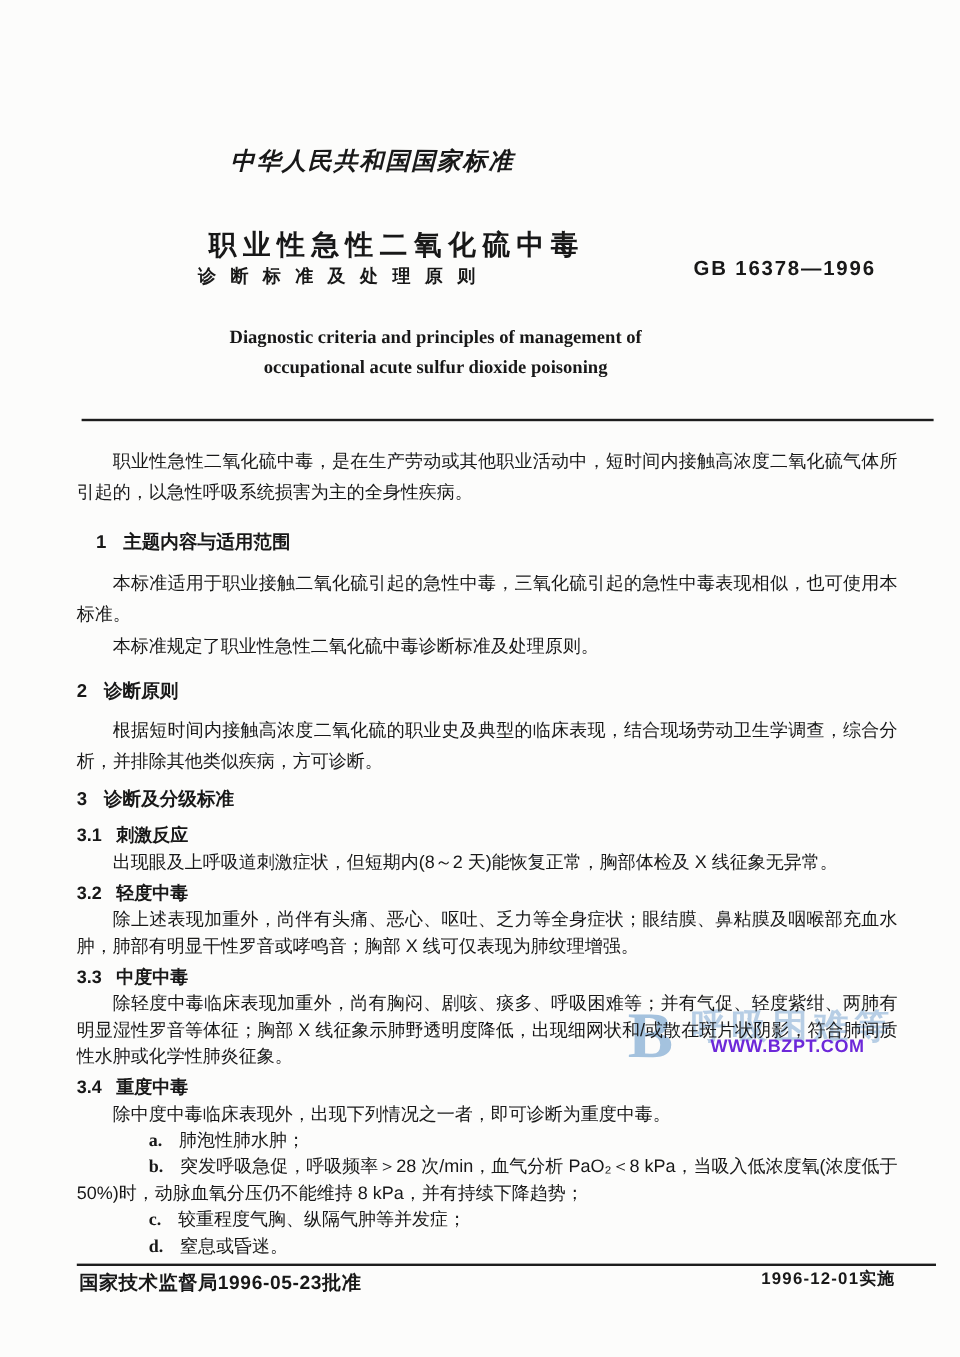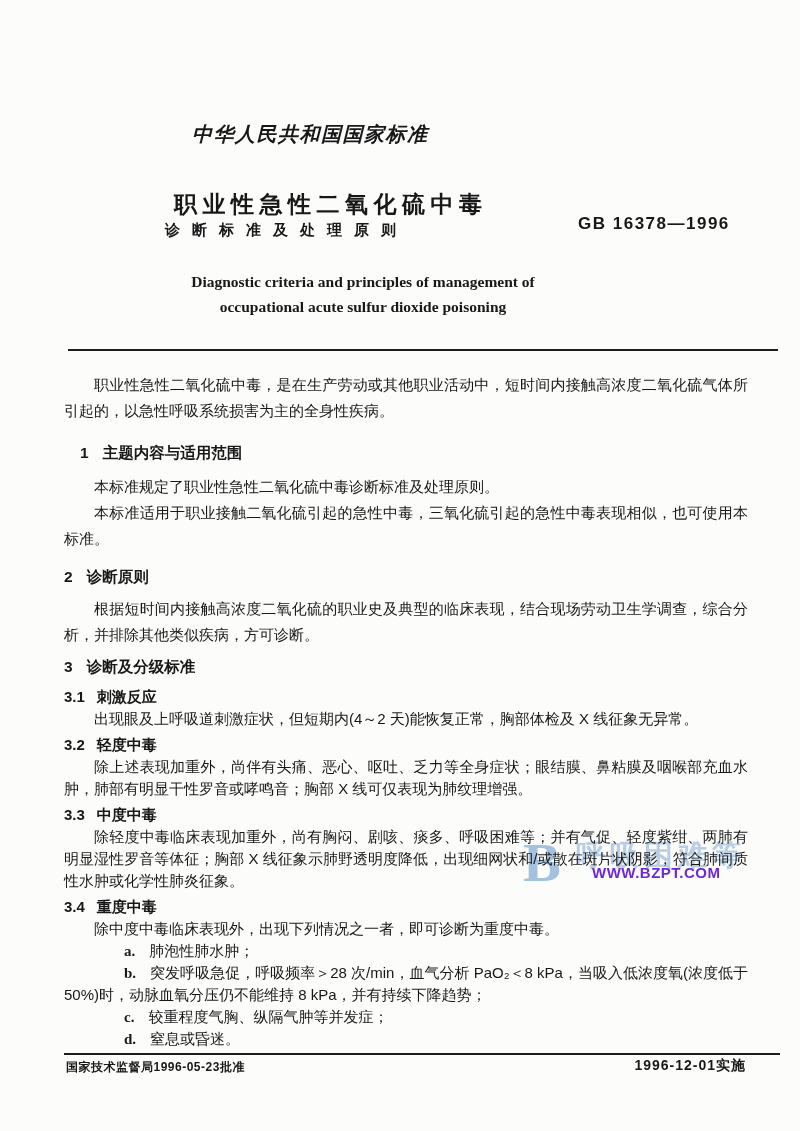--- a/index.html
+++ b/index.html
@@ -73,21 +73,21 @@
   }
   .wm-cn { left:576px; top:836px; font-size:29px; letter-spacing:5px; color:#b7cee5; white-space:nowrap; }
   .wm-url { left:592px; top:864px; font-size:15px; letter-spacing:0.5px; color:#6d28d9; white-space:nowrap; }
   
   .rule-bottom {
     position:absolute; left:64px; top:1053px; width:716px; height:2px;
     background:#1d1d1d;
   }
   .footer-left {
     position:absolute; left:66px; top:1059px;
-    font-size:12px; font-weight:bold; letter-spacing:0.5px; white-space:nowrap;
+    font-size:16px; font-weight:bold; letter-spacing:0.5px; white-space:nowrap;
   }
   .footer-right {
     position:absolute; right:54px; top:1057px;
     font-size:14px; font-weight:bold; letter-spacing:1px; white-space:nowrap;
   }
 </style>
 </head>
 <body>
 
 <div class="page">
@@ -104,38 +104,38 @@
   <div class="en-title en-line2">occupational acute sulfur dioxide poisoning</div>
   <div class="rule-top"></div>
 
   <div class="body-flow">
 
     <p>职业性急性二氧化硫中毒，是在生产劳动或其他职业活动中，短时间内接触高浓度二氧化硫气体所引起的，以急性呼吸系统损害为主的全身性疾病。</p>
 
     <div class="sec-heading sec-1">
       <span class="sec-num">1</span><span>主题内容与适用范围</span>
     </div>
+    <p>本标准适用于职业接触二氧化硫引起的急性中毒，三氧化硫引起的急性中毒表现相似，也可使用本标准。</p>
     <p>本标准规定了职业性急性二氧化硫中毒诊断标准及处理原则。</p>
-    <p>本标准适用于职业接触二氧化硫引起的急性中毒，三氧化硫引起的急性中毒表现相似，也可使用本标准。</p>
 
     <div class="sec-heading sec-2">
       <span class="sec-num">2</span><span>诊断原则</span>
     </div>
     <p>根据短时间内接触高浓度二氧化硫的职业史及典型的临床表现，结合现场劳动卫生学调查，综合分析，并排除其他类似疾病，方可诊断。</p>
 
     <div class="sec-heading sec-3">
       <span class="sec-num">3</span><span>诊断及分级标准</span>
     </div>
 
     <div class="subsections">
 
       <div class="sub-heading">
         <span class="sub-num">3.1</span><span>刺激反应</span>
       </div>
-      <p>出现眼及上呼吸道刺激症状，但短期内(4～2 天)能恢复正常，胸部体检及 X 线征象无异常。</p>
+      <p>出现眼及上呼吸道刺激症状，但短期内(8～2 天)能恢复正常，胸部体检及 X 线征象无异常。</p>
 
       <div class="sub-heading tight">
         <span class="sub-num">3.2</span><span>轻度中毒</span>
       </div>
       <p>除上述表现加重外，尚伴有头痛、恶心、呕吐、乏力等全身症状；眼结膜、鼻粘膜及咽喉部充血水肿，肺部有明显干性罗音或哮鸣音；胸部 X 线可仅表现为肺纹理增强。</p>
 
       <div class="sub-heading tight">
         <span class="sub-num">3.3</span><span>中度中毒</span>
       </div>
       <p>除轻度中毒临床表现加重外，尚有胸闷、剧咳、痰多、呼吸困难等；并有气促、轻度紫绀、两肺有明显湿性罗音等体征；胸部 X 线征象示肺野透明度降低，出现细网状和/或散在斑片状阴影，符合肺间质性水肿或化学性肺炎征象。</p>

